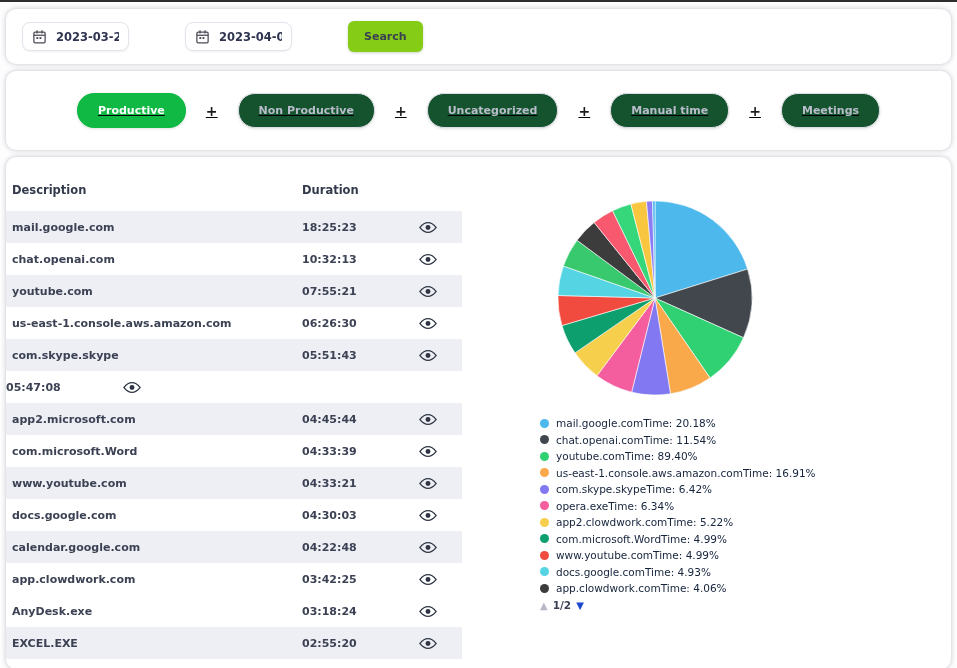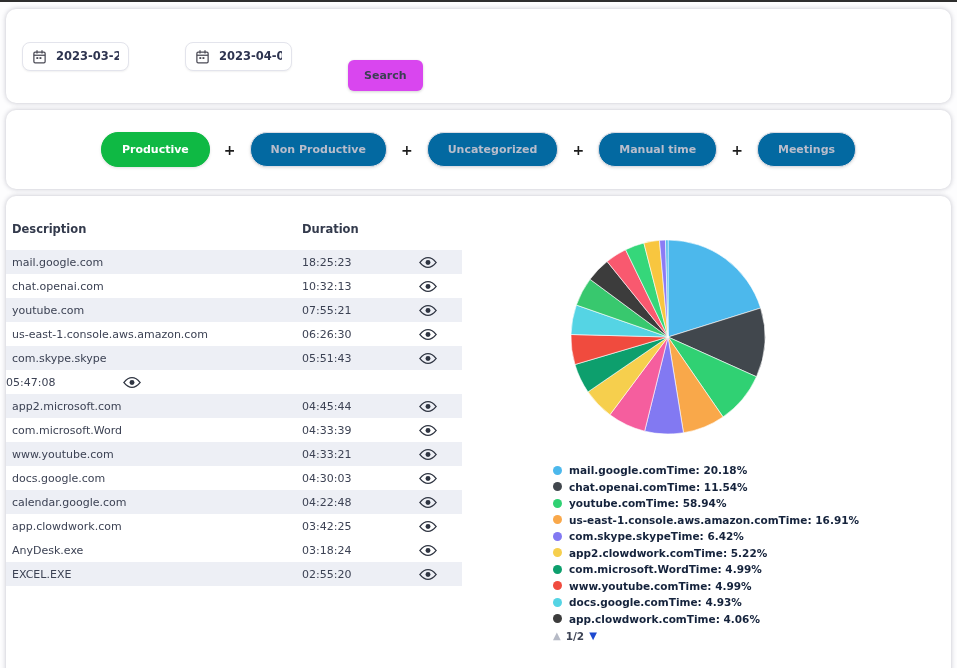--- a/index.html
+++ b/index.html
@@ -25,53 +25,52 @@
     box-shadow: 0 1px 2px rgba(0,0,0,.06);
     cursor: pointer;
   }
   .cal-icon { width: 15px; height: 15px; display: inline-block; color: #4a4a55; }
   .cal-icon svg { width: 100%; height: 100%; display: block; }
   .date-value {
     font-size: 11.5px; font-weight: 600; color: #2e3450;
     width: 63px; overflow: hidden; white-space: nowrap;
   }
   .search-btn {
-    background: #d946ef; border: none; border-radius: 6px;
+    background: #84cc16; border: none; border-radius: 6px;
     padding: 9px 16px; font-size: 11px; font-weight: 700; color: #3a3f52;
     box-shadow: 0 1px 3px rgba(0,0,0,.18); cursor: pointer;
     font-family: inherit;
-    margin-top: 39px;
   }
   
-  .tabs-card { display: flex; justify-content: center; align-items: center; padding: 22px 10px; gap: 14px; }
+  .tabs-card { display: flex; justify-content: center; align-items: center; padding: 22px 10px; gap: 20px; text-decoration: underline; }
   .tab {
-    border: 1px solid #dcdde5; background: #0369a1; color: #b9bdcb;
+    border: 1px solid #dcdde5; background: #14532d; color: #b9bdcb;
     font-size: 11px; font-weight: 600; padding: 10px 20px;
     border-radius: 17px; box-shadow: 0 1px 3px rgba(0,0,0,.12);
     cursor: pointer; font-family: inherit; white-space: nowrap;
   }
   .tab.active { background: #0fb944; color: #fff; border-color: #0fb944; font-weight: 700; }
   .plus { color: #1c1c1c; font-weight: 700; font-size: 14px; }
   
-  .content-card { display: flex; padding: 18px 0; height: 512px; gap: 13px; }
+  .content-card { display: flex; padding: 18px 0; height: 512px; }
   .table-wrap { width: 456px; flex: none; }
   .thead { display: flex; font-size: 11.5px; font-weight: 700; color: #333a4c; padding: 8px 0 14px 0; }
   .th-desc { width: 296px; padding-left: 6px; }
   .th-dur  { width: 96px; }
-  .trow { display: flex; align-items: center; height: 24px; font-size: 11px; color: #3c4254; }
+  .trow { display: flex; align-items: center; height: 32px; font-size: 11px; color: #3c4254; font-weight: bold; }
   .trow.striped { background: #edeff5; }
   .td.desc { width: 296px; padding-left: 6px; }
   .td.dur  { width: 96px; }
   .td.act  { width: 60px; display: flex; justify-content: center; }
   .eye-btn { background: none; border: none; cursor: pointer; width: 22px; height: 14px; padding: 0; }
   .eye-btn svg { width: 18px; height: 13px; display: block; margin: 0 auto; }
   
   .chart-col { flex: 1; display: flex; flex-direction: column; padding-left: 78px; padding-top: 14px; }
   .pie-svg { width: 198px; height: 198px; margin-left: 16px; margin-top: 10px; flex: none; }
-  .legend { margin-top: 28px; display: flex; flex-direction: column; gap: 4.5px; font-size: 10.5px; color: #15233c; font-weight: 700; }
+  .legend { margin-top: 20px; display: flex; flex-direction: column; gap: 4.5px; font-size: 10.5px; color: #15233c; font-weight: 400; }
   .legend-item { display: flex; align-items: center; gap: 7px; }
   .dot { width: 9px; height: 9px; border-radius: 50%; flex: none; }
   .pager { display: flex; align-items: center; gap: 5px; font-size: 10.5px; color: #3c4254; margin-top: 5px; font-weight: 600; }
   .pager .up { color: #b6bac6; font-size: 10px; cursor: pointer; }
   .pager .down { color: #1d49cf; font-size: 10px; cursor: pointer; }
 </style>
 </head>
 <body>
 
 <section class="card filter-card">
@@ -318,29 +317,33 @@
         <div class="legend-item">
           <span class="dot" style="background: rgb(76, 184, 236);"></span>
           <span>mail.google.comTime: 20.18%</span>
         </div>
         <div class="legend-item">
           <span class="dot" style="background: rgb(65, 71, 77);"></span>
           <span>chat.openai.comTime: 11.54%</span>
         </div>
         <div class="legend-item">
           <span class="dot" style="background: rgb(48, 209, 115);"></span>
-          <span>youtube.comTime: 58.94%</span>
+          <span>youtube.comTime: 89.40%</span>
         </div>
         <div class="legend-item">
           <span class="dot" style="background: rgb(249, 168, 74);"></span>
           <span>us-east-1.console.aws.amazon.comTime: 16.91%</span>
         </div>
         <div class="legend-item">
           <span class="dot" style="background: rgb(130, 121, 242);"></span>
           <span>com.skype.skypeTime: 6.42%</span>
+        </div>
+        <div class="legend-item">
+          <span class="dot" style="background: rgb(245, 94, 158);"></span>
+          <span>opera.exeTime: 6.34%</span>
         </div>
         <div class="legend-item">
           <span class="dot" style="background: rgb(246, 207, 77);"></span>
           <span>app2.clowdwork.comTime: 5.22%</span>
         </div>
         <div class="legend-item">
           <span class="dot" style="background: rgb(13, 159, 109);"></span>
           <span>com.microsoft.WordTime: 4.99%</span>
         </div>
         <div class="legend-item">

